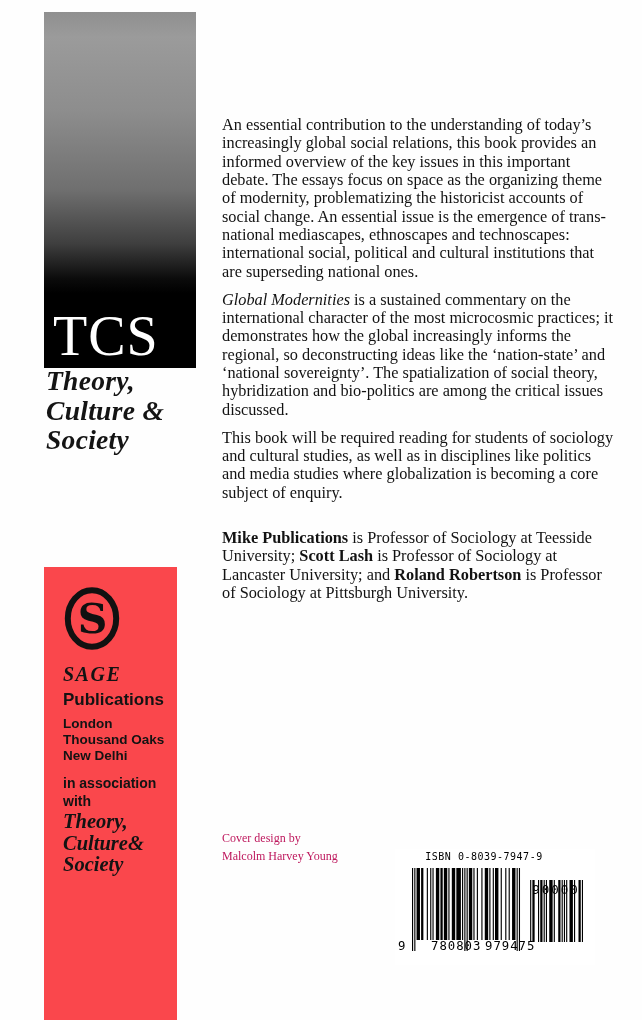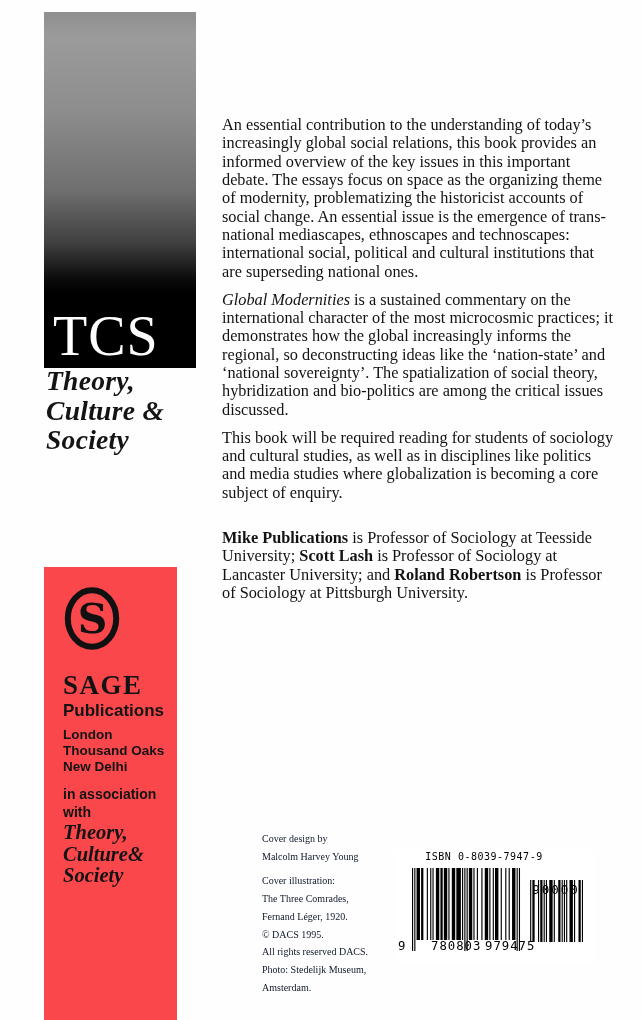--- a/index.html
+++ b/index.html
@@ -15,41 +15,41 @@
 
   
   .series-title{position:absolute;left:46px;top:366px;color:#141414;
     font-family:"Liberation Serif",serif;font-style:italic;font-weight:700;
     font-size:27.5px;line-height:29.5px;letter-spacing:.3px;}
 
   
   .sage-block{position:absolute;left:44px;top:567px;width:133px;height:453px;
     background:var(--accent,#fa474c);box-sizing:border-box;padding:20px 6px 0 19px;color:#131313;}
   .sage-logo{display:block;margin-left:1px;}
-  .sage-name{font-family:"Liberation Serif",serif;font-size:27px;font-weight:600;
-    letter-spacing:1.5px;margin-top:20px;line-height:30px;}
+  .sage-name{font-family:"Liberation Serif",serif;font-size:20px;font-weight:600;
+    letter-spacing:1.5px;margin-top:9px;line-height:30px;font-style:italic;}
   .sage-pub{font-family:"Liberation Sans",sans-serif;font-size:17px;font-weight:600;line-height:21px;}
   .sage-cities{margin-top:6px;font-family:"Liberation Sans",sans-serif;font-size:13.5px;
     font-weight:700;line-height:16px;}
   .assoc{margin-top:11px;font-family:"Liberation Sans",sans-serif;font-size:14px;
     font-weight:600;line-height:17.5px;}
   .assoc-series{margin-top:1px;font-family:"Liberation Serif",serif;font-style:italic;
     font-weight:700;font-size:20.5px;line-height:21.5px;}
 
   
   .blurb{position:absolute;left:222px;top:116px;width:392px;color:#121212;
     font-size:16.3px;line-height:18.35px;}
   .blurb p{margin:0 0 9.5px 0;}
   .blurb p.authors{margin-top:27px;}
   .blurb .b{font-weight:bold;}
   .blurb .i{font-style:italic;}
 
   
-  .credits{position:absolute;left:222px;top:830px;width:172px;color:#0f172a;
-    font-size:10px;line-height:17.7px;margin-left:40px;}
+  .credits{position:absolute;left:222px;top:830px;width:172px;color:#be185d;
+    font-size:12px;line-height:17.7px;}
   .credit{white-space:pre-line;}
   .credit-illustration{margin-top:7px;}
 
   
   .barcode-panel{position:absolute;left:395px;top:849px;width:200px;height:116px;background:#fff;}
   .isbn-label{position:absolute;left:0;top:2px;width:178px;text-align:center;
     font-family:"DejaVu Sans Mono",monospace;font-size:10px;letter-spacing:.5px;color:#000;}
   #ean-svg{position:absolute;left:17px;top:19px;}
   #addon-svg{position:absolute;left:134px;top:31px;}
   .addon-label{position:absolute;left:134px;top:15px;width:54px;text-align:center;
@@ -102,27 +102,20 @@
   <div class="blurb">
     <p><span>An essential contribution to the understanding of today’s increasingly global social relations, this book provides an informed overview of the key issues in this important debate. The essays focus on space as the organizing theme of modernity, problematizing the historicist accounts of social change. An essential issue is the emergence of trans-national mediascapes, ethnoscapes and technoscapes: international social, political and cultural institutions that are superseding national ones.</span></p>
     <p><span class="i">Global Modernities</span><span> is a sustained commentary on the international character of the most microcosmic practices; it demonstrates how the global increasingly informs the regional, so deconstructing ideas like the ‘nation-state’ and ‘national sovereignty’. The spatialization of social theory, hybridization and bio-politics are among the critical issues discussed.</span></p>
     <p><span>This book will be required reading for students of sociology and cultural studies, as well as in disciplines like politics and media studies where globalization is becoming a core subject of enquiry.</span></p>
     <p class="authors"><span class="b">Mike Publications</span><span> is Professor of Sociology at Teesside University; </span><span class="b">Scott Lash</span><span> is Professor of Sociology at Lancaster University; and </span><span class="b">Roland Robertson</span><span> is Professor of Sociology at Pittsburgh University.</span></p>
   </div>
 
   <div class="credits">
     <div class="credit"><span>Cover design by
 Malcolm Harvey Young</span></div>
-    <div class="credit credit-illustration"><span>Cover illustration:
-</span><span class="i">The Three Comrades,</span><span>
-Fernand Léger, 1920.
-© DACS 1995.
-All rights reserved DACS.
-Photo: Stedelijk Museum,
-Amsterdam.</span></div>
   </div>
 
   <div class="barcode-panel">
     <div class="isbn-label">ISBN 0-8039-7947-9</div>
     <div class="addon-label">90000</div>
     <svg id="ean-svg" width="109" height="83">
         <rect x="0.00" y="0" width="1.14" height="83"></rect>
         <rect x="2.27" y="0" width="1.14" height="83"></rect>
         <rect x="4.55" y="0" width="3.41" height="72"></rect>
         <rect x="9.10" y="0" width="2.27" height="72"></rect>

